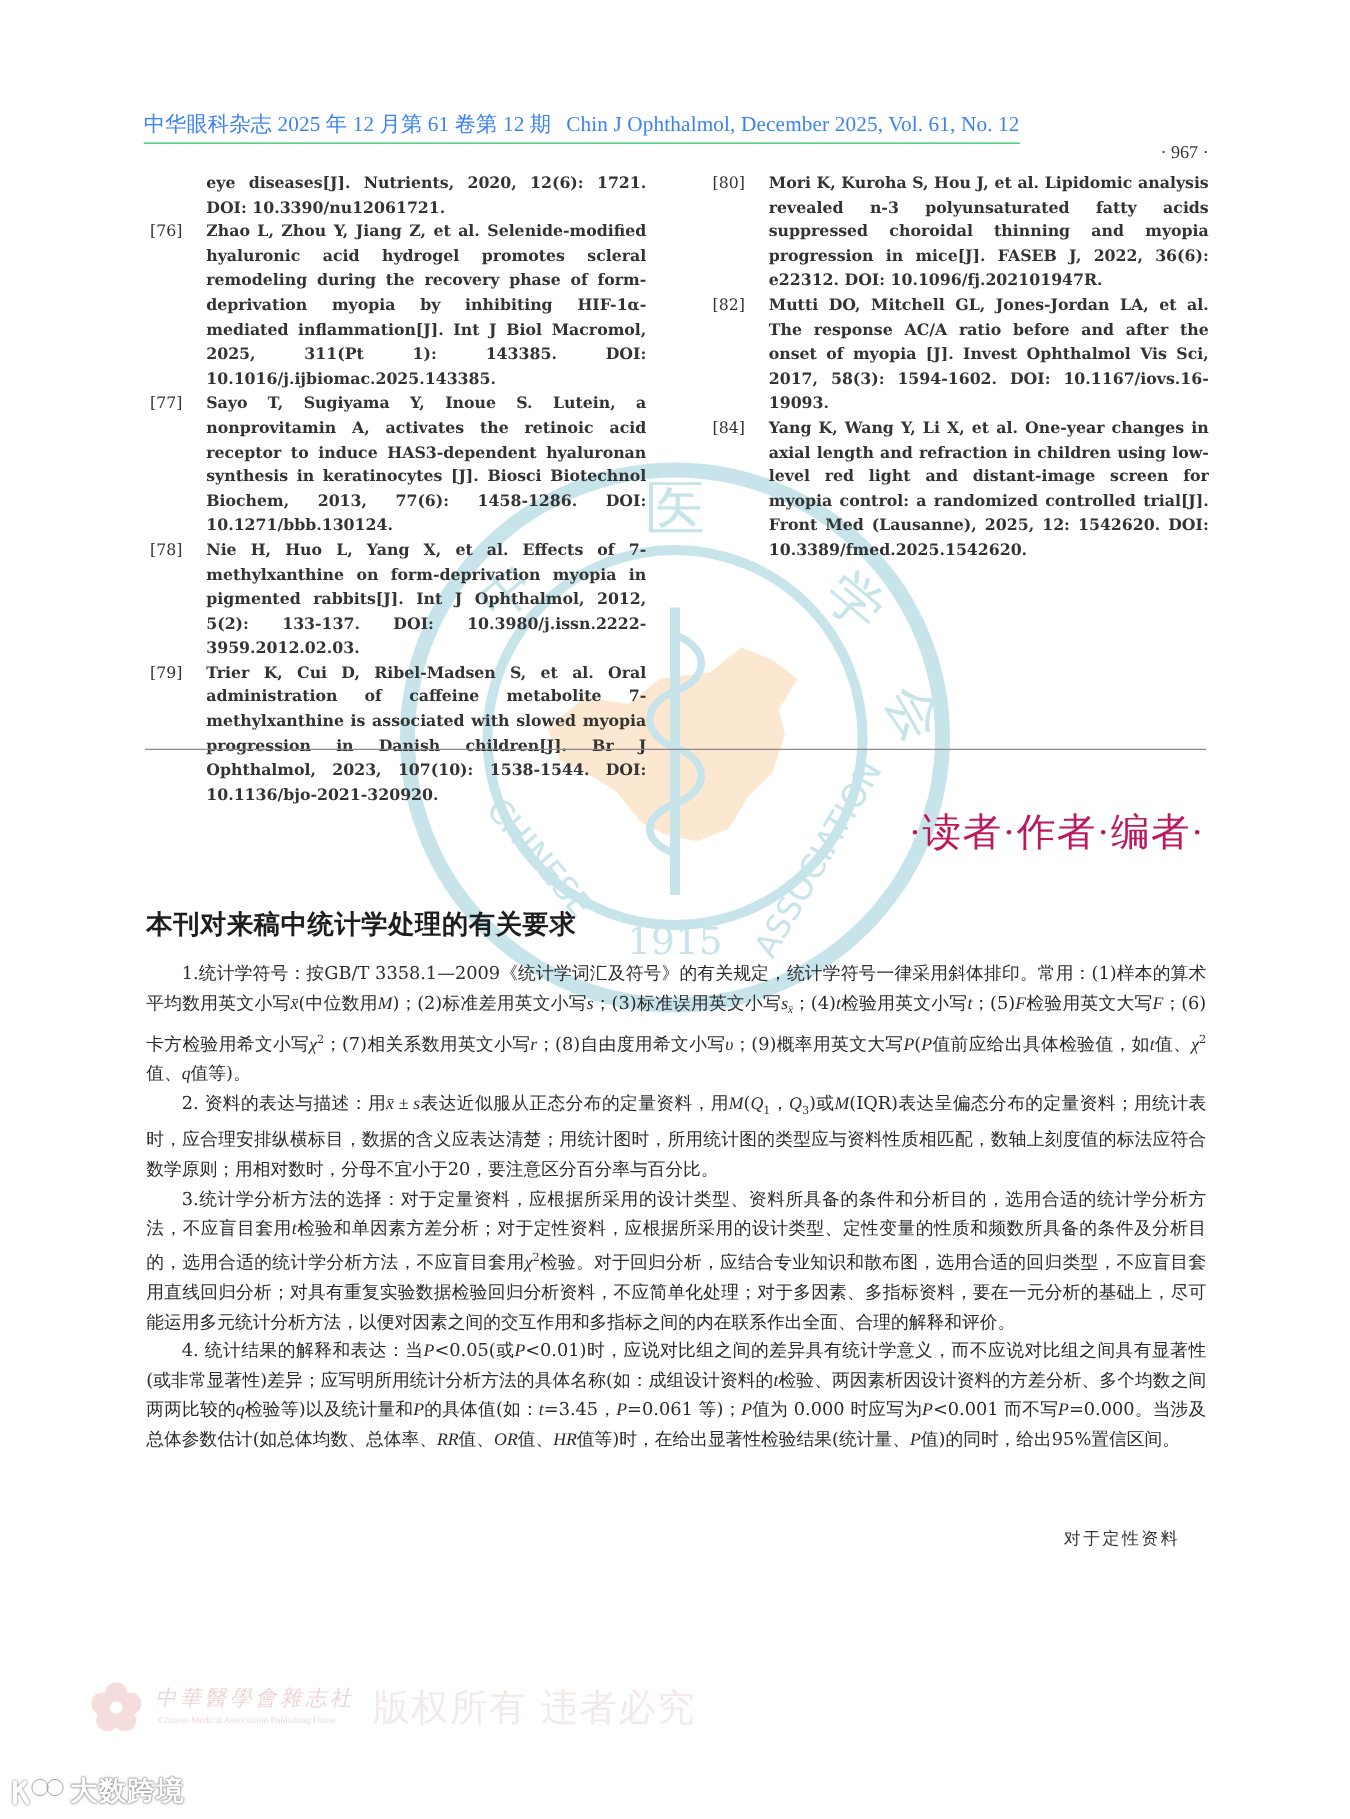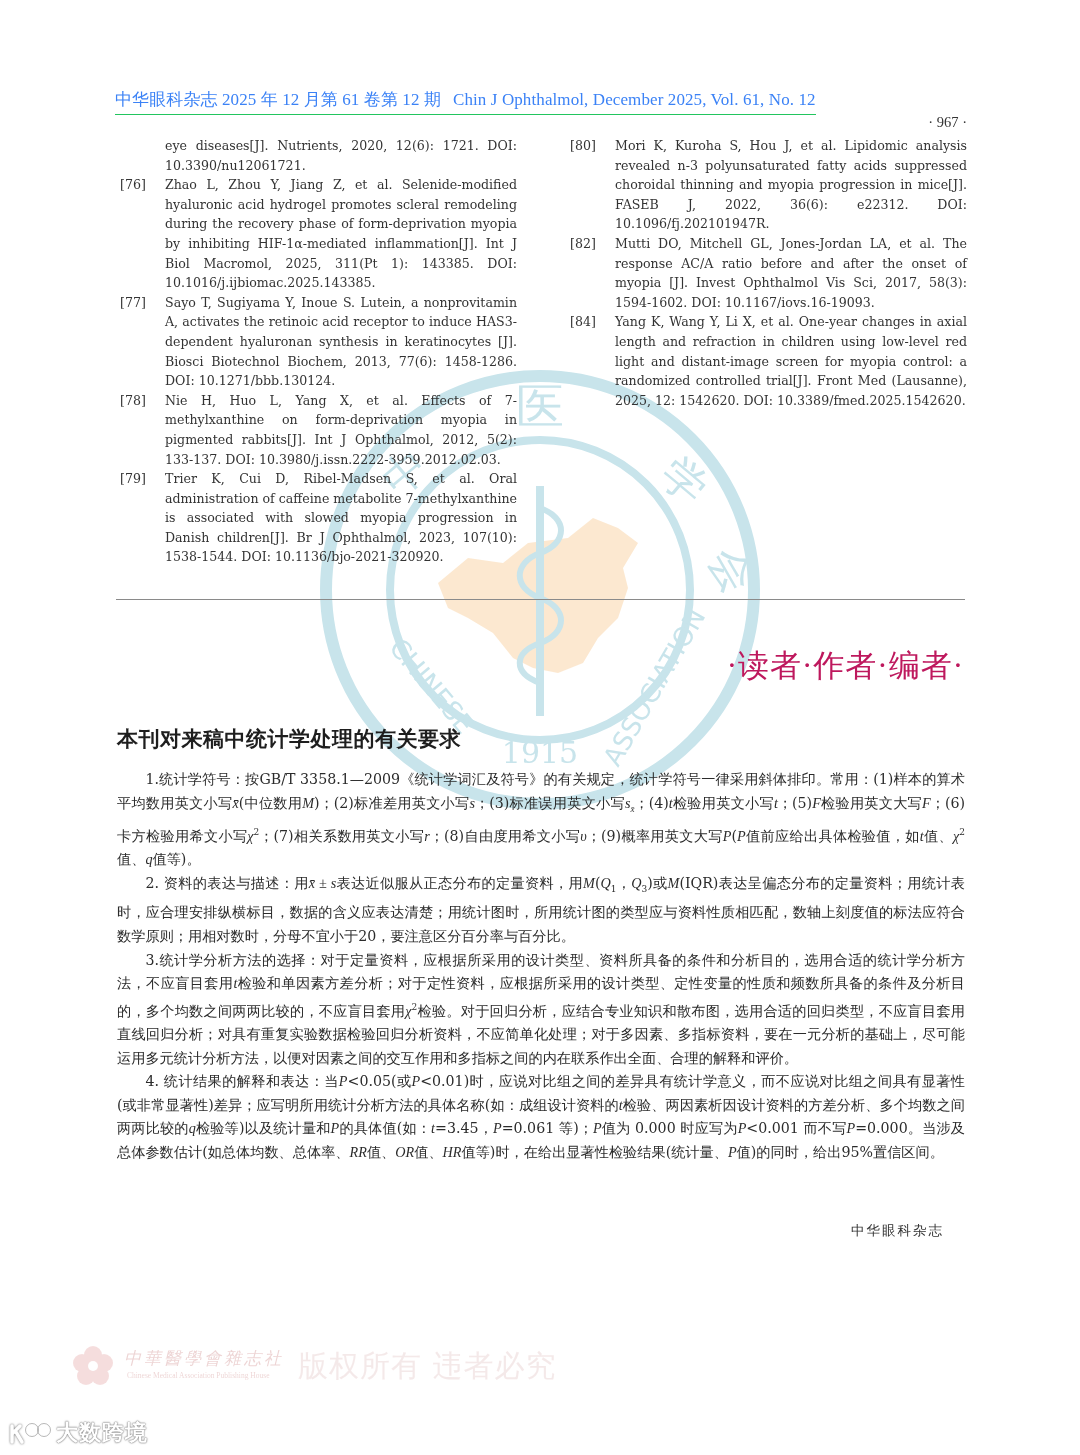--- a/index.html
+++ b/index.html
@@ -13,21 +13,21 @@
   .header-left { position:absolute; left:0; top:0; font-family:"Liberation Serif", serif; font-size:17px; color:#3b82f6;
                  border-bottom:1px solid #22c55e; padding-bottom:3px; white-space:nowrap; letter-spacing:0.1px; }
   .header-left .gap { display:inline-block; width:12px; }
   .page-num { position:absolute; right:0; top:0; font-family:"Liberation Serif", serif; font-size:14.5px; color:#333;margin-top:26px; }
 
   .refcol { position:absolute; top:136px; width:400px; z-index:2; font-family:"DejaVu Serif", serif; font-size:12.6px; line-height:19.6px; color:#333; }
   .refcol.left { left:117px; }
   .refcol.right { left:567px; }
   .ref { position:relative; padding-left:48px; text-align:justify; text-align-last:left; }
   .ref .num { position:absolute; left:3px; top:0; }
-  .ref .txt { display:block; }
+  .ref .txt { display:block;font-weight:bold; }
 
   .separator { position:absolute; left:116px; top:599px; width:849px; height:0; border-top:1.5px solid #8a8a8a; z-index:2; }
 
   .column-tag { position:absolute; right:116px; top:645px; font-family:"Liberation Serif", serif; font-size:31px; color:#be185d; letter-spacing:1px; z-index:2;text-align:right; }
 
   .article-title { position:absolute; left:117px; top:708px; font-family:"DejaVu Sans", sans-serif; font-size:21px; color:#1e1e1e; z-index:2; letter-spacing:0.5px; }
 
   .body { position:absolute; left:117px; top:768px; width:848px; z-index:2;
           font-family:"DejaVu Serif", serif; font-size:14.2px; line-height:23.6px; color:#2b2b2b; }
   .para { text-indent:2em; text-align:justify; margin:0; }
@@ -115,26 +115,26 @@
 
 <div class="column-tag">·读者·作者·编者·</div>
 
 <h2 class="article-title">本刊对来稿中统计学处理的有关要求</h2>
 
 <div class="body">
   <p class="para"><span>1.统计学符号：按GB/T 3358.1—2009《统计学词汇及符号》的有关规定，统计学符号一律采用斜体排印。常用：(1)样本的算术平均数用英文小写</span><i>x̄</i><span>(中位数用</span><i>M</i><span>)；(2)标准差用英文小写</span><i>s</i><span>；(3)标准误用英文小写</span><i>s</i><sub><i>x̄</i></sub><span>；(4)</span><i>t</i><span>检验用英文小写</span><i>t</i><span>；(5)</span><i>F</i><span>检验用英文大写</span><i>F</i><span>；(6)卡方检验用希文小写</span><i>χ</i><sup>2</sup><span>；(7)相关系数用英文小写</span><i>r</i><span>；(8)自由度用希文小写</span><i>υ</i><span>；(9)概率用英文大写</span><i>P</i><span>(</span><i>P</i><span>值前应给出具体检验值，如</span><i>t</i><span>值、</span><i>χ</i><sup>2</sup><span>值、</span><i>q</i><span>值等)。</span></p>
 
   <p class="para"><span>2. 资料的表达与描述：用</span><i>x̄ ± s</i><span>表达近似服从正态分布的定量资料，用</span><i>M</i><span>(</span><i>Q</i><sub>1</sub><span>，</span><i>Q</i><sub>3</sub><span>)或</span><i>M</i><span>(IQR)表达呈偏态分布的定量资料；用统计表时，应合理安排纵横标目，数据的含义应表达清楚；用统计图时，所用统计图的类型应与资料性质相匹配，数轴上刻度值的标法应符合数学原则；用相对数时，分母不宜小于20，要注意区分百分率与百分比。</span></p>
 
-  <p class="para"><span>3.统计学分析方法的选择：对于定量资料，应根据所采用的设计类型、资料所具备的条件和分析目的，选用合适的统计学分析方法，不应盲目套用</span><i>t</i><span>检验和单因素方差分析；对于定性资料，应根据所采用的设计类型、定性变量的性质和频数所具备的条件及分析目的，多个均数之间两两比较的，不应盲目套用</span><i>χ</i><sup>2</sup><span>检验。对于回归分析，应结合专业知识和散布图，选用合适的回归类型，不应盲目套用直线回归分析；对具有重复实验数据检验回归分析资料，不应简单化处理；对于多因素、多指标资料，要在一元分析的基础上，尽可能运用多元统计分析方法，以便对因素之间的交互作用和多指标之间的内在联系作出全面、合理的解释和评价。</span></p>
+  <p class="para"><span>3.统计学分析方法的选择：对于定量资料，应根据所采用的设计类型、资料所具备的条件和分析目的，选用合适的统计学分析方法，不应盲目套用</span><i>t</i><span>检验和单因素方差分析；对于定性资料，应根据所采用的设计类型、定性变量的性质和频数所具备的条件及分析目的，选用合适的统计学分析方法，不应盲目套用</span><i>χ</i><sup>2</sup><span>检验。对于回归分析，应结合专业知识和散布图，选用合适的回归类型，不应盲目套用直线回归分析；对具有重复实验数据检验回归分析资料，不应简单化处理；对于多因素、多指标资料，要在一元分析的基础上，尽可能运用多元统计分析方法，以便对因素之间的交互作用和多指标之间的内在联系作出全面、合理的解释和评价。</span></p>
 
   <p class="para"><span>4. 统计结果的解释和表达：当</span><i>P</i><span>&lt;0.05(或</span><i>P</i><span>&lt;0.01)时，应说对比组之间的差异具有统计学意义，而不应说对比组之间具有显著性(或非常显著性)差异；应写明所用统计分析方法的具体名称(如：成组设计资料的</span><i>t</i><span>检验、两因素析因设计资料的方差分析、多个均数之间两两比较的</span><i>q</i><span>检验等)以及统计量和</span><i>P</i><span>的具体值(如：</span><i>t</i><span>=3.45，</span><i>P</i><span>=0.061 等)；</span><i>P</i><span>值为 0.000 时应写为</span><i>P</i><span>&lt;0.001 而不写</span><i>P</i><span>=0.000。当涉及总体参数估计(如总体均数、总体率、</span><i>RR</i><span>值、</span><i>OR</i><span>值、</span><i>HR</i><span>值等)时，在给出显著性检验结果(统计量、</span><i>P</i><span>值)的同时，给出95%置信区间。</span></p>
 </div>
 
-<div class="signature">中华眼科杂志</div>
+<div class="signature">对于定性资料</div>
 
 <div class="publisher">
   <svg class="flower" viewBox="0 0 42 42">
     <circle cx="21" cy="10" r="9" fill="#d46a6a"></circle>
     <circle cx="32" cy="18" r="9" fill="#d46a6a"></circle>
     <circle cx="28" cy="31" r="9" fill="#d46a6a"></circle>
     <circle cx="14" cy="31" r="9" fill="#d46a6a"></circle>
     <circle cx="10" cy="18" r="9" fill="#d46a6a"></circle>
     <circle cx="21" cy="21" r="5" fill="#ffffff"></circle>
   </svg>

